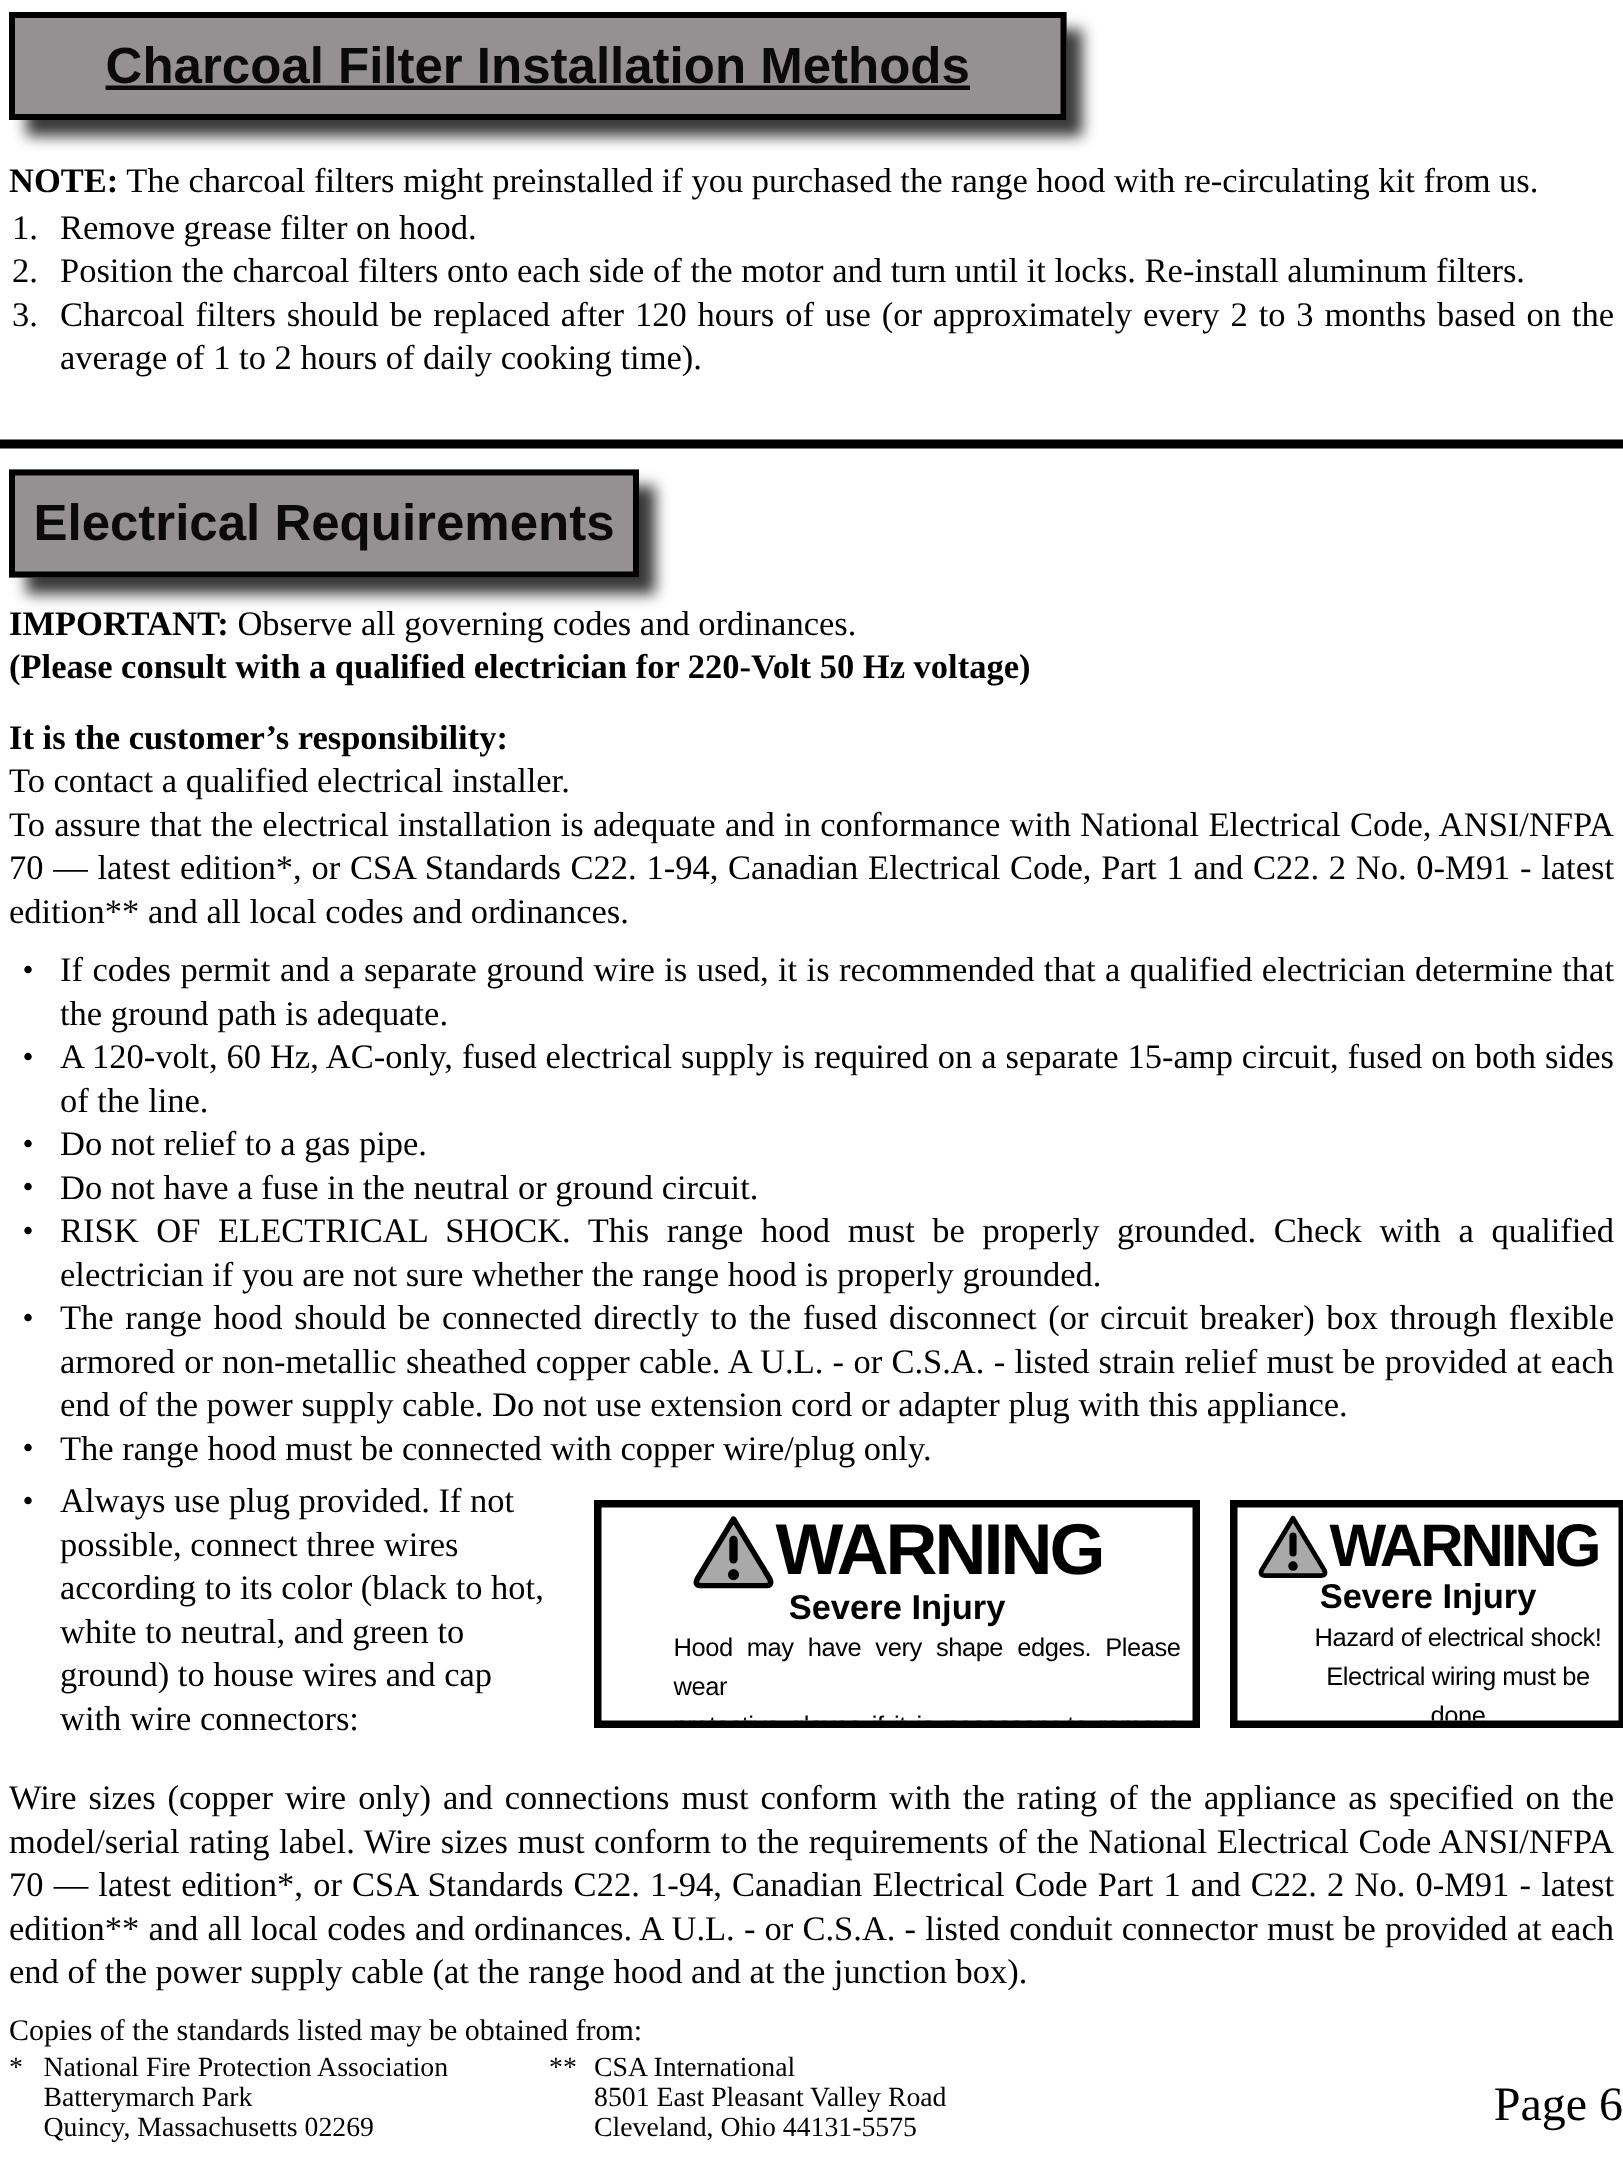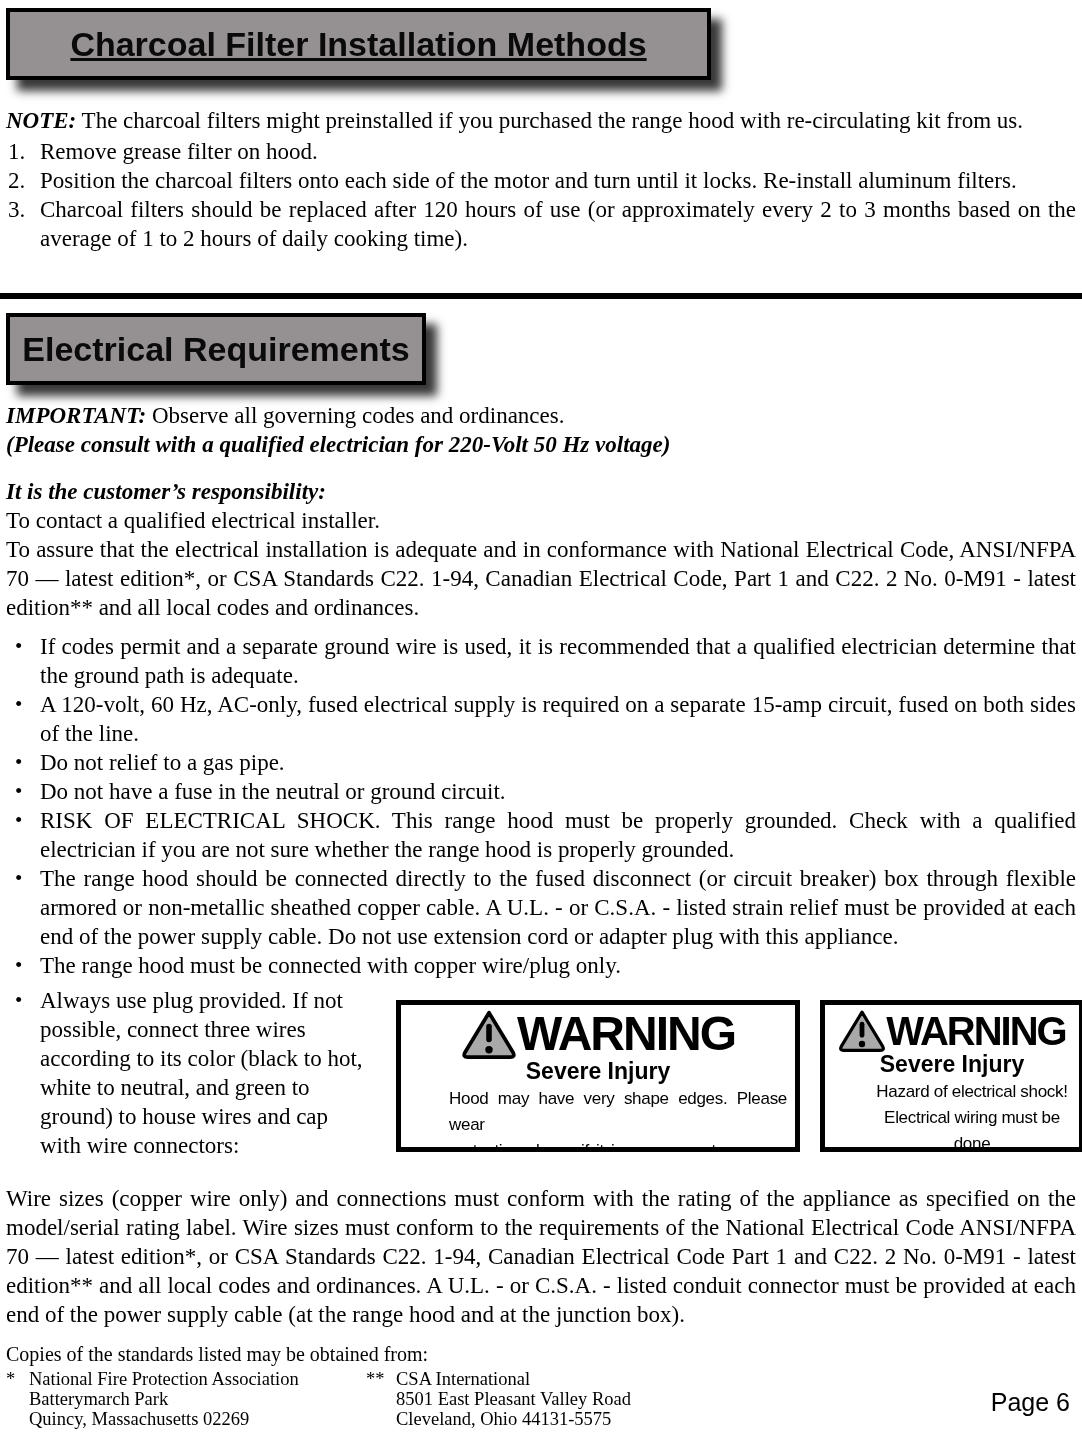--- a/index.html
+++ b/index.html
@@ -22,21 +22,21 @@
     font-family: "Liberation Sans", sans-serif;
     font-weight: bold; font-size: 34px; line-height: 40px;
     padding: 12px 10px; text-align: center;
     white-space: nowrap; color: #0a0a0a;
   }
   .banner1 { margin: 8px 0 0 0; width: 705px; text-decoration: underline; }
   .banner2 { margin: 14px 0 0 0; width: 420px; }
 
   p { margin: 0; }
   .mt-note { margin-top: 26px; }
-  b, .b { font-weight: bold; font-style: italic; }
+  b, .b { font-weight: bold; }
 
   
   .nlist { margin-top: 2px; }
   .nitem { position: relative; padding-left: 34px; text-align: justify; }
   .nnum  { position: absolute; left: 2px; }
   .blist { margin-top: 10px; }
   .bitem { position: relative; padding-left: 34px; text-align: justify; }
   .bitem::before { content: "\2022"; position: absolute; left: 9px; font-size: 21px; }
 
   .divider { height: 6px; background: #000; margin: 40px -6px 0 -6px; }
@@ -77,22 +77,22 @@
   .source { display: flex; }
   .source .marker { flex: 0 0 auto; }
   .src-1 { width: 360px; flex: 0 0 360px; }
   .src-1 .marker { width: 23px; }
   .src-2 .marker { width: 30px; }
   .source .lines div { margin-bottom: 0; }
   .source .lines { padding-top: 0; }
   .source .lines > div { line-height: 20px; }
 
   .page-num {
-    position: absolute; right: 12px; bottom: 12px;
-    font-size: 25px; font-family: Liberation Sans, sans-serif;
+    position: absolute; right: 0; bottom: 12px;
+    font-size: 32px; font-family: Liberation Serif, serif;
   }
 </style>
 </head>
 <body>
 
 <div class="page">
 
   
   <div class="banner banner1">
     <span>Charcoal Filter Installation Methods</span>

